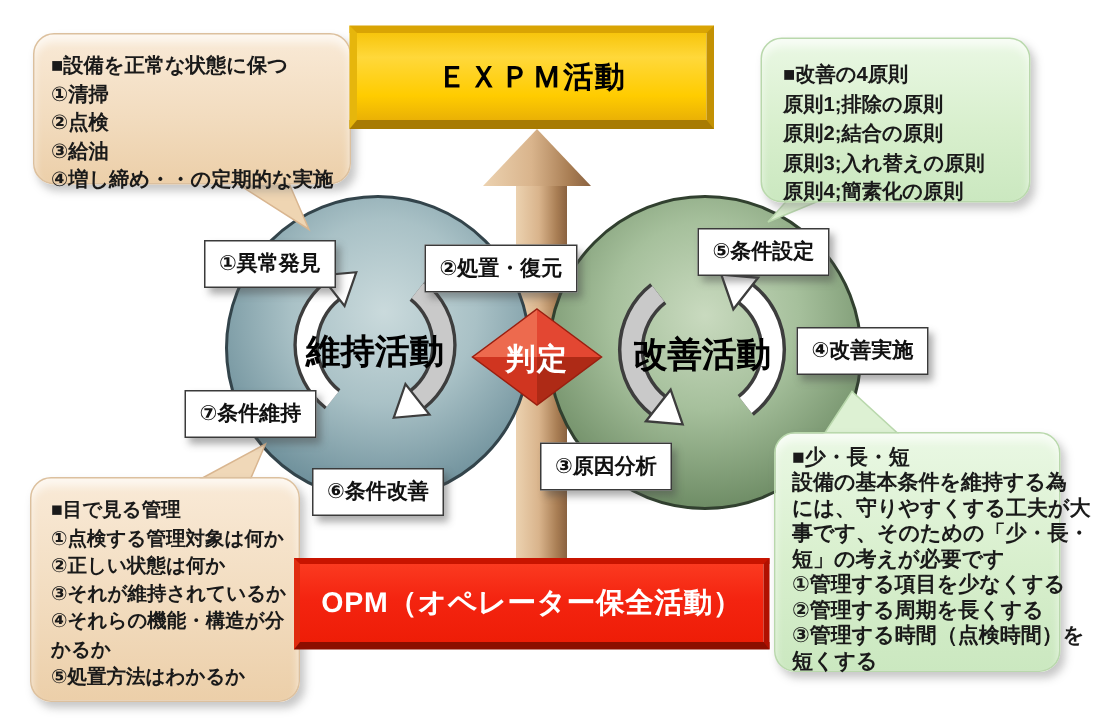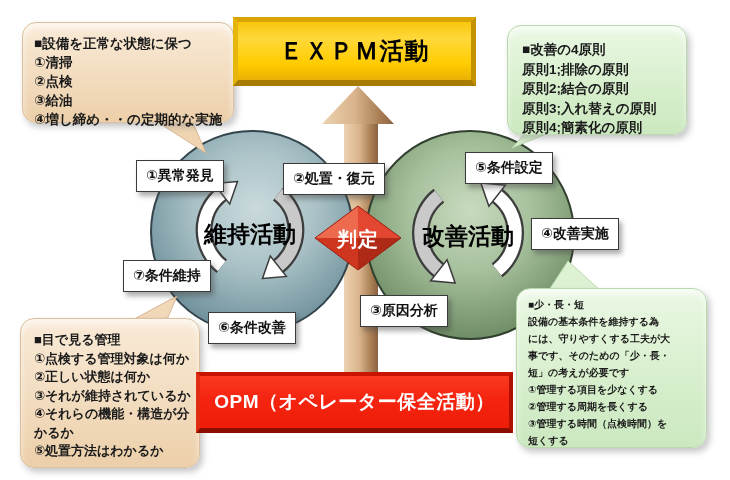--- a/index.html
+++ b/index.html
@@ -29,41 +29,41 @@
   .step-label{position:absolute;background:#fff;border:1.5px solid #3a3a3a;padding:6px 9px;
     font-size:14px;font-weight:bold;color:#111;white-space:nowrap;z-index:7;
     box-shadow:3px 4px 5px rgba(70,70,70,.45);}
 
   
   .title-box{position:absolute;left:233px;top:17px;width:243px;height:69px;z-index:8;
     box-sizing:border-box;display:flex;align-items:center;justify-content:center;
     background:linear-gradient(180deg,#f7c50c 0%,#ffd83a 28%,#ffcc00 72%,#eab105 100%);
     border-top:5px solid #d9a404;border-left:5px solid #e6b60c;
     border-right:5px solid #c39103;border-bottom:6px solid #a87b02;
-    font-size:24px;font-weight:bold;letter-spacing:1px;color:#000;}
+    font-size:20px;font-weight:bold;letter-spacing:1px;color:#000;}
   .opm-box{position:absolute;left:196px;top:372px;width:317px;height:61px;z-index:8;
     box-sizing:border-box;display:flex;align-items:center;justify-content:center;
     background:linear-gradient(180deg,#fb3a20 0%,#f42410 45%,#ee1d07 100%);
     border-top:4px solid #c81400;border-left:4px solid #e02c10;
     border-right:4px solid #b01000;border-bottom:5px solid #8c0e00;
     font-size:19px;font-weight:bold;color:#fff;letter-spacing:0.5px;}
 
   
   .tails{position:absolute;left:0;top:0;z-index:6;pointer-events:none;}
   .callout{position:absolute;z-index:6;box-sizing:border-box;border-radius:14px;
     font-weight:bold;color:#1a1a1a;}
   .callout.tan{background:linear-gradient(180deg,#f9ead7 0%,#f2dcbf 55%,#eccfa9 100%);
     border:1px solid #dcc09e;box-shadow:3px 4px 6px rgba(130,130,130,.45), inset 0 5px 6px rgba(255,255,255,.65);}
   .callout.green{background:linear-gradient(180deg,#eaf8e4 0%,#d8efcd 55%,#cbe8c0 100%);
     border:1px solid #b9d8ac;box-shadow:3px 4px 6px rgba(130,130,130,.45), inset 0 5px 6px rgba(255,255,255,.65);}
   .callout .ln{white-space:nowrap;}
   .co-tl{left:22px;top:22px;width:212px;height:101px;padding:11px 0 0 11px;font-size:13.5px;line-height:19px;}
   .co-tr{left:507px;top:25px;width:180px;height:110px;padding:14px 0 4px 14px;font-size:13.5px;line-height:19.5px;}
   .co-bl{left:20px;top:318px;width:180px;height:150px;padding:12px 0 0 13px;font-size:13px;line-height:18.5px;}
-  .co-br{left:516px;top:288px;width:191px;height:160px;padding:7px 0 0 11px;font-size:10px;line-height:17px;}
+  .co-br{left:516px;top:288px;width:191px;height:160px;padding:7px 0 0 11px;font-size:14px;line-height:17px;}
 </style>
 </head>
 <body>
 
 <div class="canvas">
 
   <svg class="up-arrow" width="80" height="296" viewBox="0 0 80 296">
     <defs>
       <linearGradient id="gtan" x1="0" y1="0" x2="1" y2="0">
         <stop offset="0" stop-color="#ecd2b0"></stop>

